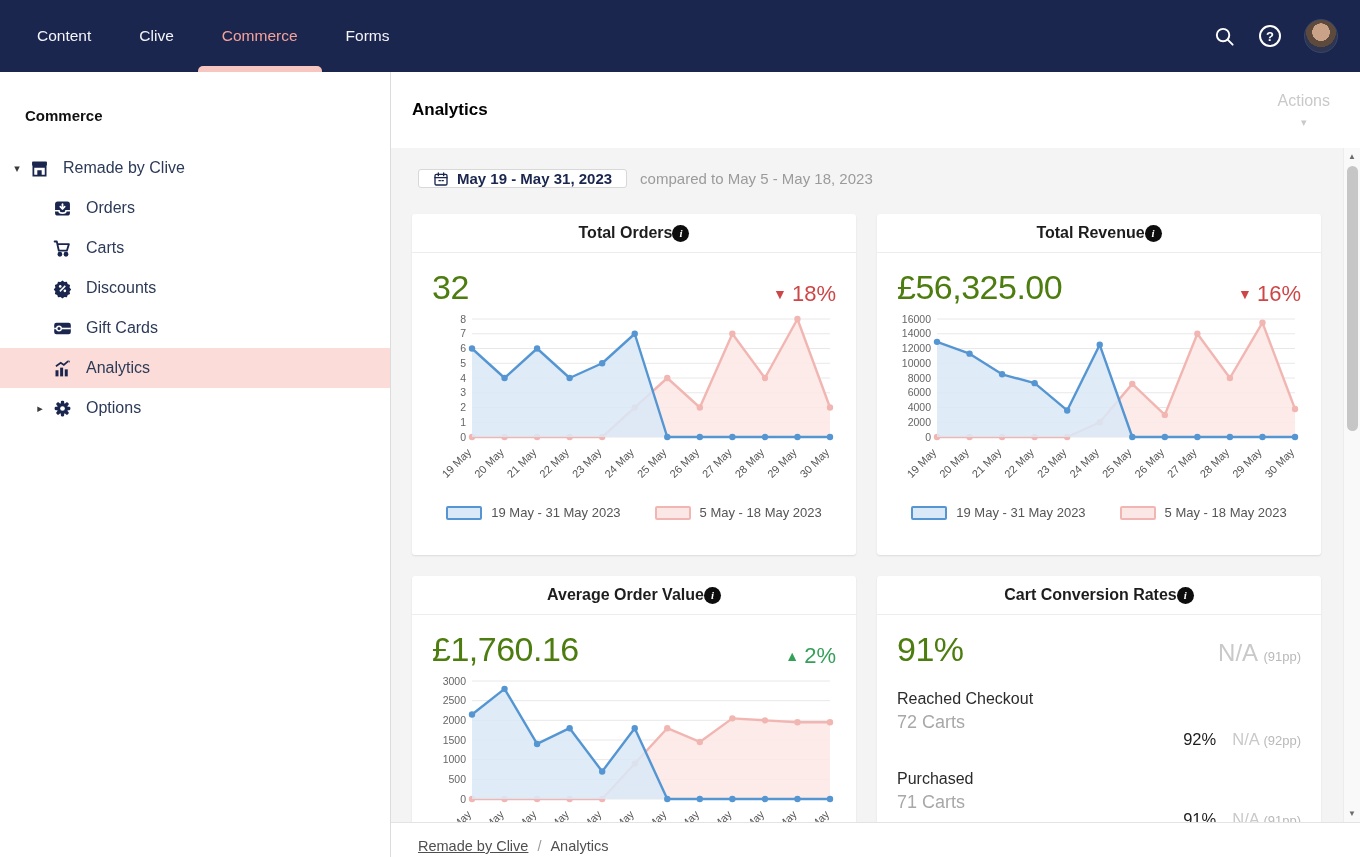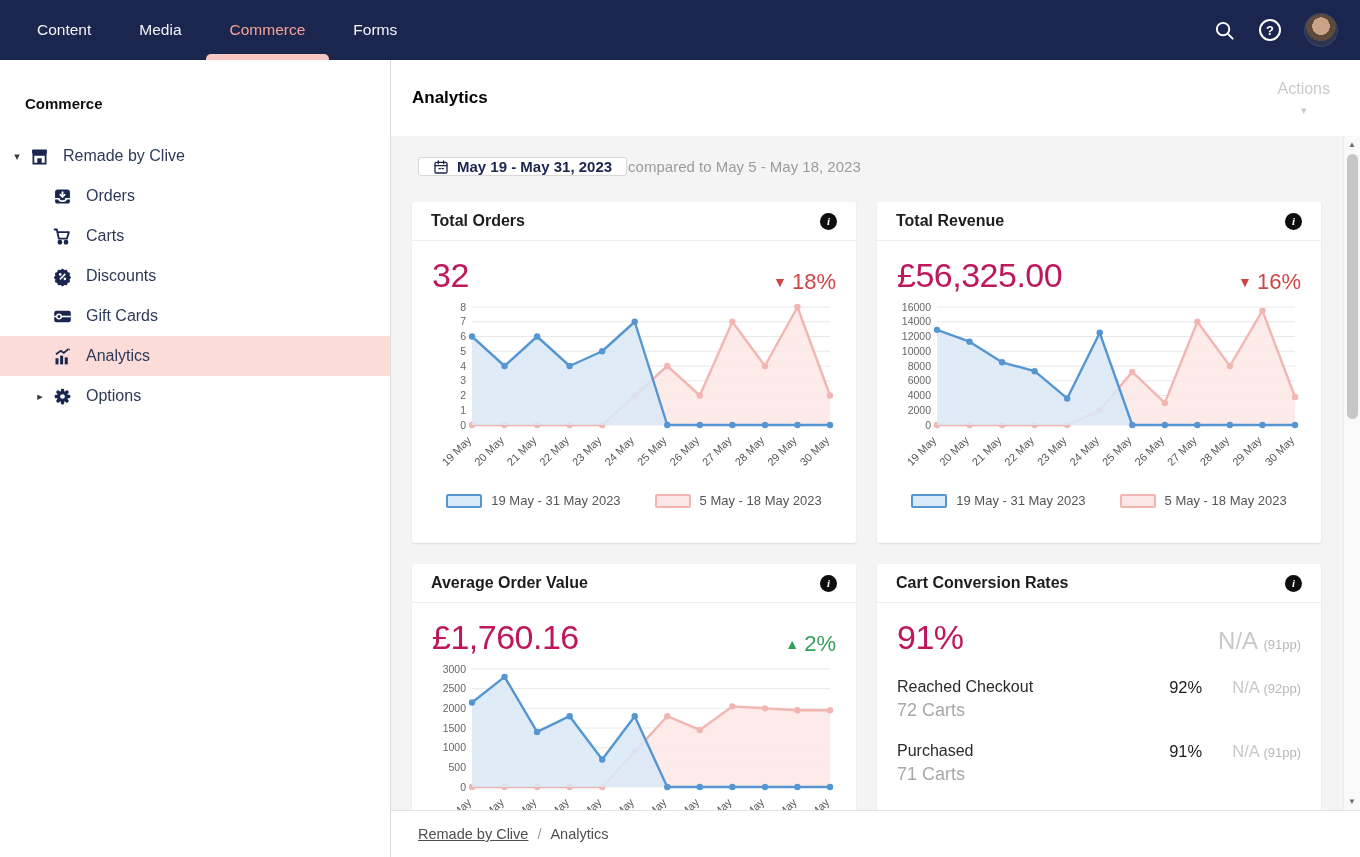--- a/index.html
+++ b/index.html
@@ -1,20 +1,20 @@
 <!DOCTYPE html>
 <html><head>
 <meta charset="utf-8">
 <style>
   * { margin:0; padding:0; box-sizing:border-box; }
   html,body { width:1360px; height:857px; overflow:hidden; }
   body { font-family:"Liberation Sans", sans-serif; background:#fff; color:#222; }
 
   
-  .topnav { height:60px; background:#1b264f; display:flex; align-items:stretch; position:relative; }
+  .topnav { height:72px; background:#1b264f; display:flex; align-items:stretch; position:relative; }
   .tabs { display:flex; align-items:stretch; padding-left:25px; }
   .tab { display:flex; align-items:center; padding:0 12px; margin-right:24px; color:#f4f5f8; font-size:15.5px; cursor:pointer; position:relative; }
   .tab.active { color:#f5a29a; }
   .tab.active::after { content:""; position:absolute; left:-12px; right:-12px; bottom:0; height:6px; background:#f8c6c0; border-radius:5px 5px 0 0; }
   .nav-right { margin-left:auto; display:flex; align-items:center; gap:22px; padding-right:22px; }
   .nav-icon-btn { background:none; border:none; cursor:pointer; display:flex; align-items:center; }
   .avatar { width:34px; height:34px; border-radius:50%; cursor:pointer;
             background:radial-gradient(circle at 50% 38%, #caa287 0 34%, #5d4a3c 35% 58%, #2e3550 59%);
             border:1px solid #3a4569; }
 
@@ -36,51 +36,51 @@
   .main-header { height:76px; background:#fff; display:flex; align-items:center; padding:0 30px 0 21px; }
   .page-title { font-size:17px; font-weight:bold; color:#000; }
   .actions-btn { margin-left:auto; background:none; border:none; color:#c9c9c9; font-size:16px; cursor:pointer; font-family:inherit; display:flex; align-items:center; gap:6px;flex-direction:column; }
   .actions-btn .dd { font-size:11px; }
 
   .content { flex:1; background:#f4f4f4; position:relative; overflow:hidden; padding:21px 0 0 21px; }
   .toolbar { display:flex; align-items:center; margin-left:6px; }
   .date-btn { background:#fff; border:1px solid #d8d8d8; border-radius:3px; padding:0 14px; font-family:inherit;
               font-size:15px; font-weight:bold; color:#1b264f; cursor:pointer; display:flex; align-items:center; gap:8px; }
   .date-btn svg { width:16px; height:16px; }
-  .compare-text { margin-left:1px; color:#9b9b9b; font-size:15px; }
+  .compare-text { margin-left:13px; color:#9b9b9b; font-size:15px; }
 
   .grid { margin-top:26px; display:grid; grid-template-columns:444px 444px; grid-auto-rows:341px; gap:21px; }
   .card { background:#fff; border-radius:3px; box-shadow:0 1px 2px rgba(0,0,0,.10); overflow:hidden; }
-  .card-header { display:flex; align-items:center; justify-content:space-between; padding:10px 19px; border-bottom:1px solid #ededed; }
+  .card-header { display:flex; align-items:center; justify-content:center; padding:10px 19px; border-bottom:1px solid #ededed; }
   .card-title { font-size:16px; font-weight:bold; color:#1d1d1d; }
   .info-icon { width:17px; height:17px; border-radius:50%; background:#0d0d0d; color:#fff; display:flex; align-items:center; justify-content:center;
                font:italic bold 11px "Liberation Serif", serif; cursor:pointer; }
   .card-body { padding:15px 20px 10px; }
   .stat-row { display:flex; align-items:baseline; justify-content:space-between; }
-  .stat-value { font-size:34px; color:#be185d; letter-spacing:-.5px; }
+  .stat-value { font-size:34px; color:#4d7c0f; letter-spacing:-.5px; }
   .change { font-size:22px; display:flex; align-items:center; }
   .change .tri { font-size:14px; margin-right:5px; }
   .change.down { color:#ce4646; }
   .change.up { color:#35a059; }
 
   .chart { display:block; width:404px; height:178px; margin-top:4px; }
   .chart .yt { font-size:10.5px; fill:#666; }
   .chart .xt { font-size:11px; fill:#555; }
   .legend { display:flex; justify-content:center; gap:34px; margin-top:16px; font-size:13px; color:#555; }
   .legend-item { display:flex; align-items:center; gap:9px; }
   .swatch { width:36px; height:14px; border-radius:2px; }
   .swatch.blue { border:2px solid #5596d2; background:#d9e9f7; }
   .swatch.pink { border:2px solid #f2b6b2; background:#fbe7e5; }
 
   .na-wrap { color:#c9c9c9; font-size:24px; }
   .na-wrap .pp { font-size:13px; color:#b9b9b9; }
   .conv-row { display:flex; align-items:flex-start; justify-content:space-between; margin-top:21px; }
   .conv-label { font-size:16px; color:#2b2b2b; }
   .conv-sub { font-size:18px; color:#a8a8a8; margin-top:4px; }
-  .conv-right { display:flex; align-items:flex-start; gap:30px; }
+  .conv-right { display:flex; align-items:flex-start; gap:16px;margin-top:40px; }
   .conv-pct { font-size:16.5px; color:#1d1d1d; }
   .conv-na { font-size:16.5px; color:#c9c9c9; }
   .conv-na .pp { font-size:13px; color:#b9b9b9; }
 
   
   .scrollbar { position:absolute; top:0; right:0; bottom:0; width:17px; background:#f9f9f9; border-left:1px solid #ececec; }
   .sb-arrow { position:absolute; left:0; right:0; text-align:center; color:#6d6d6d; font-size:8px; cursor:pointer; }
   .sb-arrow.up { top:4px; } .sb-arrow.down { bottom:4px; }
   .sb-thumb { position:absolute; top:18px; left:3px; width:11px; height:265px; background:#c6c6c6; border-radius:6px; cursor:pointer; }
 
@@ -88,21 +88,21 @@
   .crumb-link { color:#4f4f4f; text-decoration:underline; cursor:pointer; }
   .crumb-sep { color:#9a9a9a; margin:0 9px; }
   .crumb-current { color:#4f4f4f; }
 </style>
 </head>
 <body>
 
 <header class="topnav">
   <nav class="tabs">
     <div class="tab">Content</div>
-    <div class="tab">Media</div>
+    <div class="tab">Clive</div>
     <div class="tab active">Commerce</div>
     <div class="tab">Forms</div>
   </nav>
   <div class="nav-right">
     <button class="nav-icon-btn">
       <svg width="23" height="23" viewBox="0 0 24 24" fill="none" stroke="#fff" stroke-width="2" stroke-linecap="round">
         <circle cx="10.5" cy="10.5" r="6.5"></circle>
           <line x1="15.3" y1="15.3" x2="20.5" y2="20.5"></line>
       </svg>
     </button>

